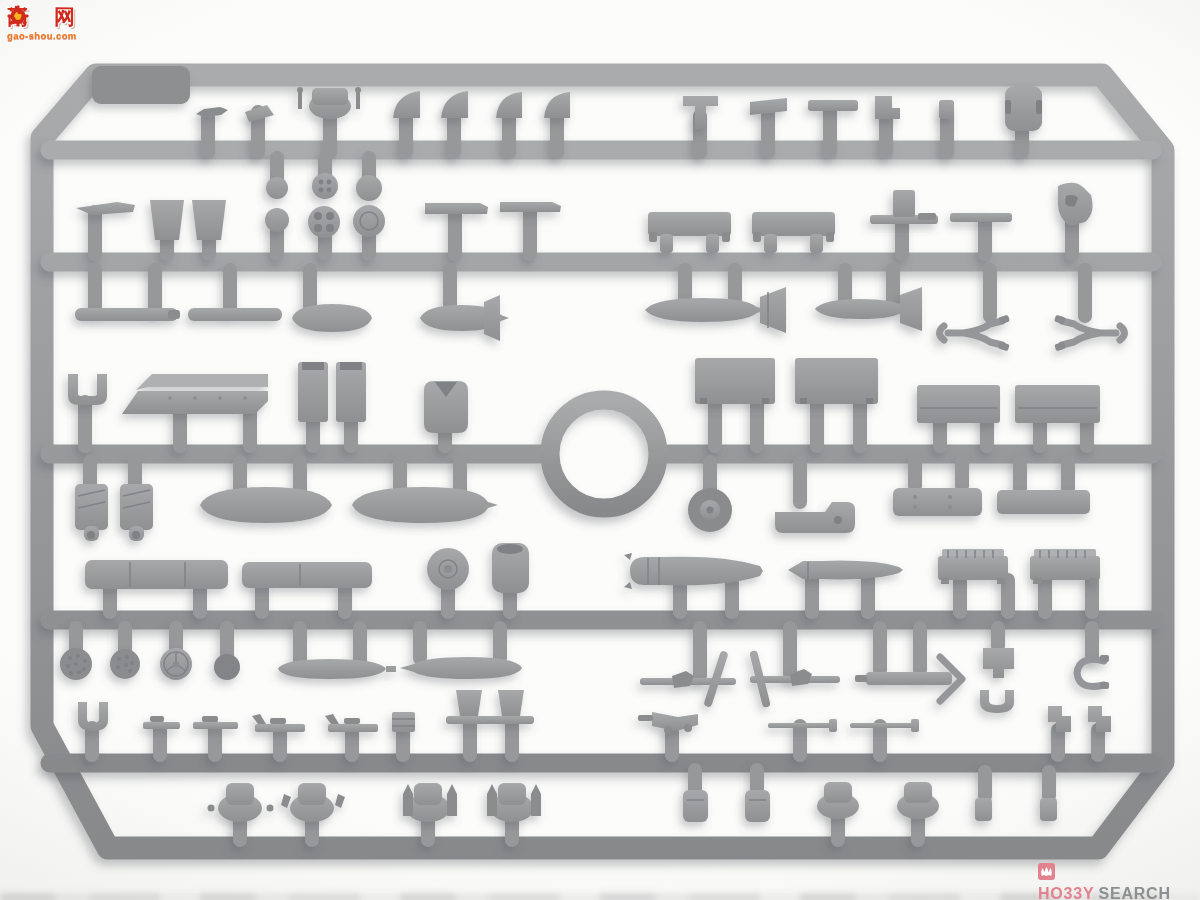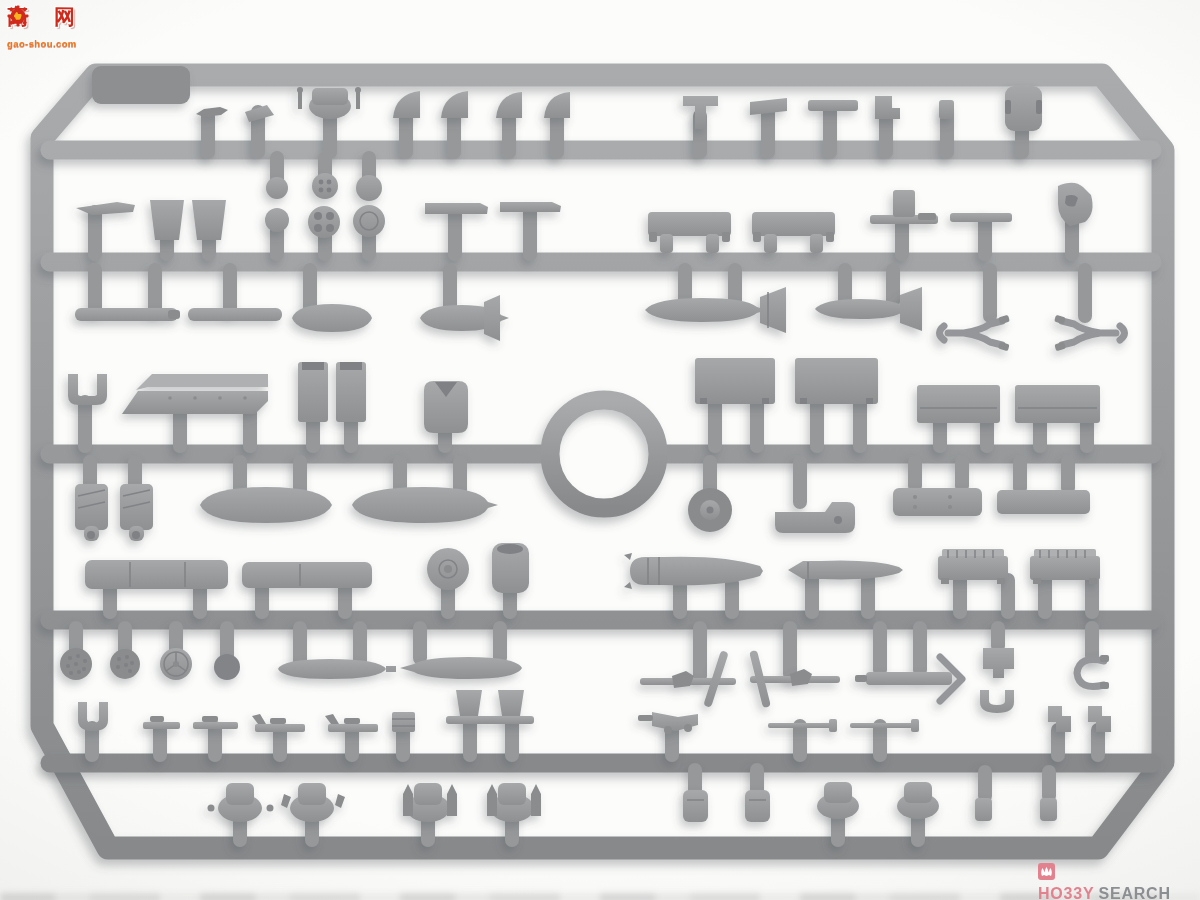--- a/index.html
+++ b/index.html
@@ -10,21 +10,21 @@
       radial-gradient(115% 95% at 50% 44%, #fcfcfb 0 52%, #f0f0ee 74%, #e2e2e0 90%, #d6d6d4 100%);
   }
   
   .wm{position:absolute;left:7px;top:5px;width:80px;z-index:5;}
   .wm-row{display:flex;align-items:center;gap:2px;}
   .wm-char{
     font-size:21px;font-weight:bold;line-height:24px;color:#cf2a1b;
     text-shadow:1px 1px 0 #ffffff,-1px -1px 0 #ffffff,1px -1px 0 #ffffff,-1px 1px 0 #ffffff,2px 2px 1px rgba(120,30,10,.35);
   }
   .wm-url{
-    font-size:9.5px;font-weight:bold;letter-spacing:.4px;color:#f07418;margin-top:9px;
+    font-size:9.5px;font-weight:bold;letter-spacing:.4px;color:#f07418;margin-top:1px;
     text-shadow:0 1px 0 rgba(180,40,10,.45);
   }
   
   .hs{position:absolute;left:1038px;top:863px;display:flex;align-items:center;gap:5px;z-index:5;flex-direction:column;}
   .hs-text{font-size:16px;font-weight:bold;letter-spacing:.8px;white-space:nowrap;}
   .hs-hobby{color:#e2828e;}
   .hs-search{color:#8c8f92;margin-left:4px;}
   
   .next-photo{
     position:absolute;left:0;top:893px;width:1200px;height:10px;filter:blur(3px);opacity:.55;

